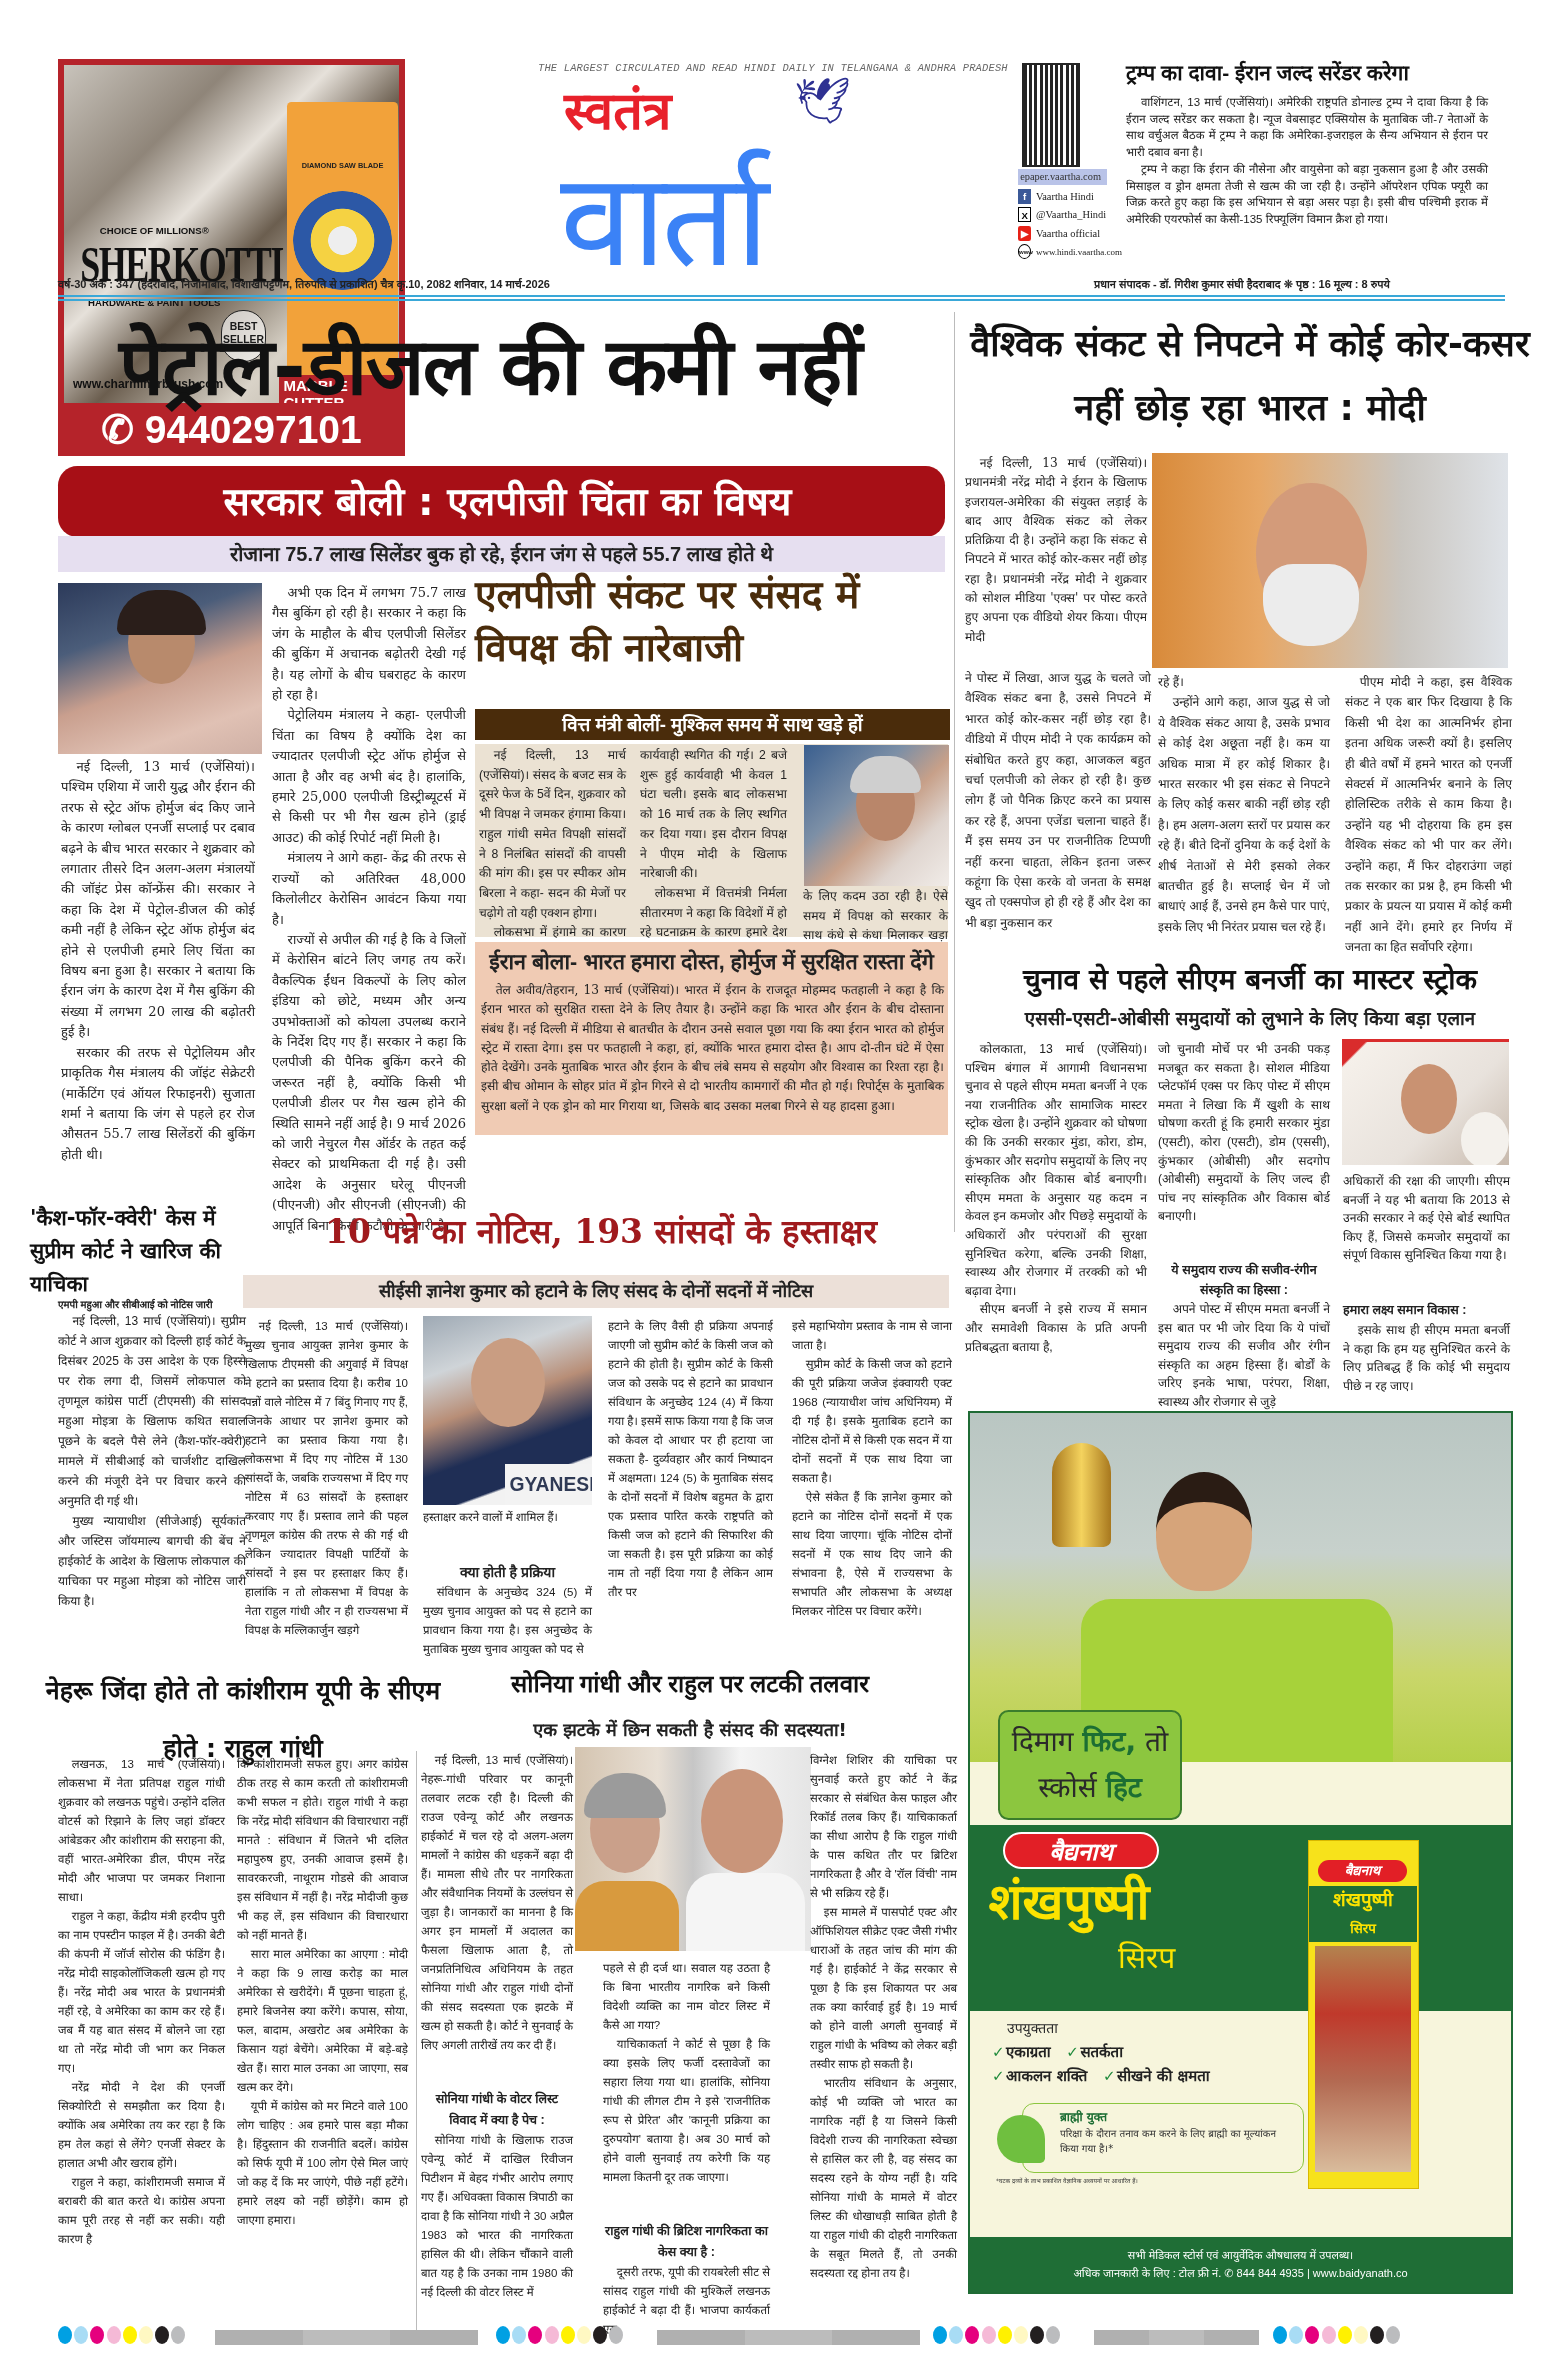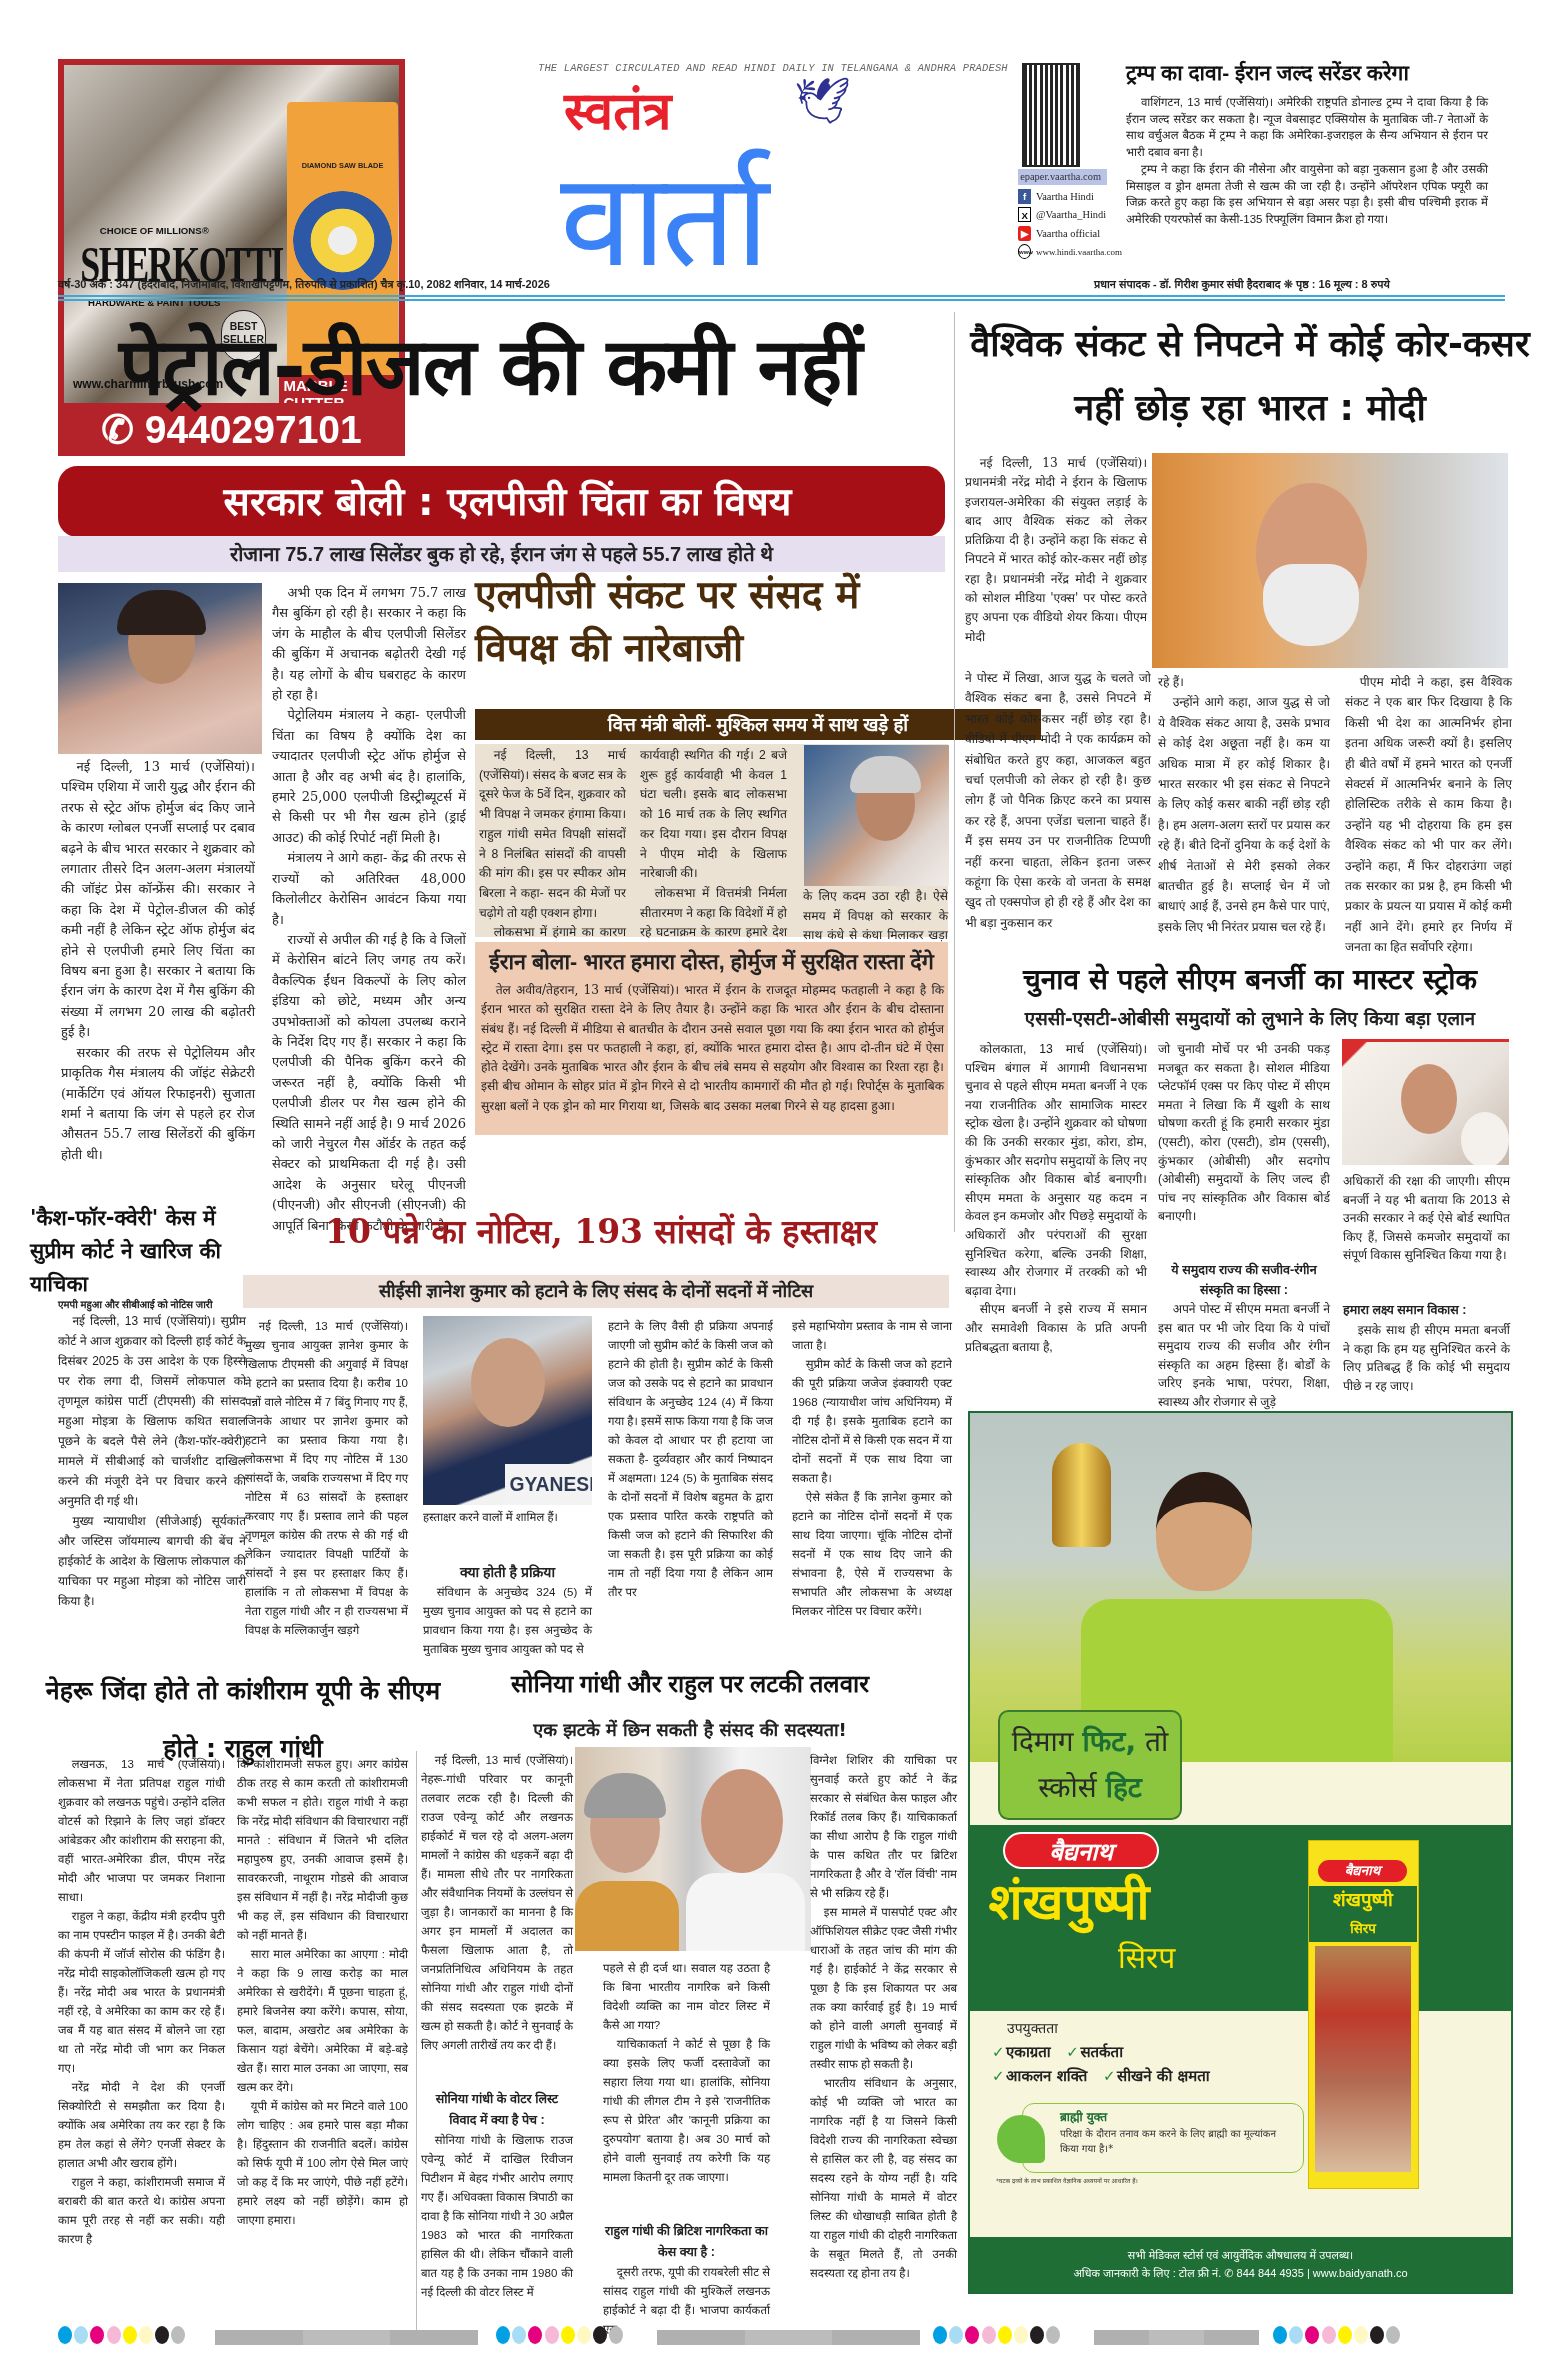--- a/index.html
+++ b/index.html
@@ -61,21 +61,21 @@
   #main-strip { left: 58px; top: 536px; width: 887px; height: 36px; background: #e6dff0; font-family: "Liberation Sans", sans-serif; font-weight: bold; font-size: 20px; line-height: 36px; text-align: center; color: #222; }
 
   #photo-sujata { left: 58px; top: 583px; width: 204px; height: 171px; background: linear-gradient(160deg,#2c3a5a 0%,#4b5d7a 30%,#c99f8e 55%,#e0c1b4 80%,#cfb0a5 100%); }
   .face { position:absolute; border-radius:50%; }
 
   #lead-col1 { left: 61px; top: 757px; width: 194px; }
   #lead-col2 { left: 272px; top: 583px; width: 194px; }
 
   
   #lpg-hl { left: 475px; top: 568px; width: 467px; font-family: "DejaVu Sans", sans-serif; font-weight: bold; font-size: 39px; line-height: 53px; color: #4a2c0b; text-align: left; }
-  #lpg-bar { left: 475px; top: 709px; width: 566px; height: 31px; background: #4a2c0b; color: #fff; font-family: "Liberation Sans", sans-serif; font-weight: bold; font-size: 18.6px; line-height: 31px; text-align: center; }
+  #lpg-bar { left: 475px; top: 709px; width: 475px; height: 31px; background: #4a2c0b; color: #fff; font-family: "Liberation Sans", sans-serif; font-weight: bold; font-size: 18.6px; line-height: 31px; text-align: center; }
   #lpg-bg { left: 475px; top: 744px; width: 473px; height: 152px; background: #ebe2d3; }
   #lpg-bg2 { left: 475px; top: 896px; width: 473px; height: 41px; background: #ebe2d3; }
   #lpg-col1 { left: 479px; top: 746px; width: 147px; }
   #lpg-col2 { left: 640px; top: 746px; width: 147px; }
   #lpg-col3 { left: 803px; top: 887px; width: 145px; }
   #photo-fm { left: 804px; top: 745px; width: 145px; height: 141px; background: linear-gradient(135deg,#3a5f8f 0%,#7c8fa6 35%,#c7a089 55%,#dfd5cf 75%,#f1ece8 100%); }
 
   
   #iran-box { left: 475px; top: 942px; width: 473px; height: 193px; background: #f0cbb4; }
   #iran-hl { left: 475px; top: 947px; width: 473px; font-family: "Liberation Sans", sans-serif; font-weight: bold; font-size: 21.5px; line-height: 30px; text-align: center; color: #222; }

